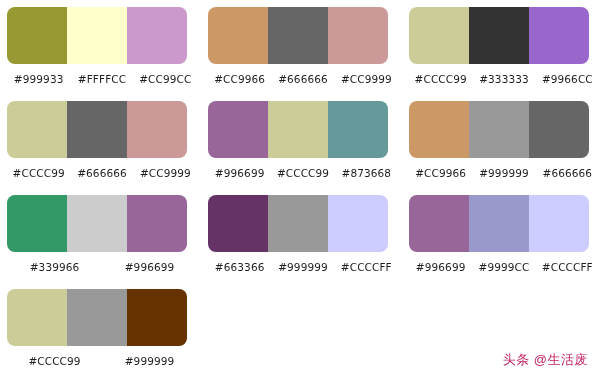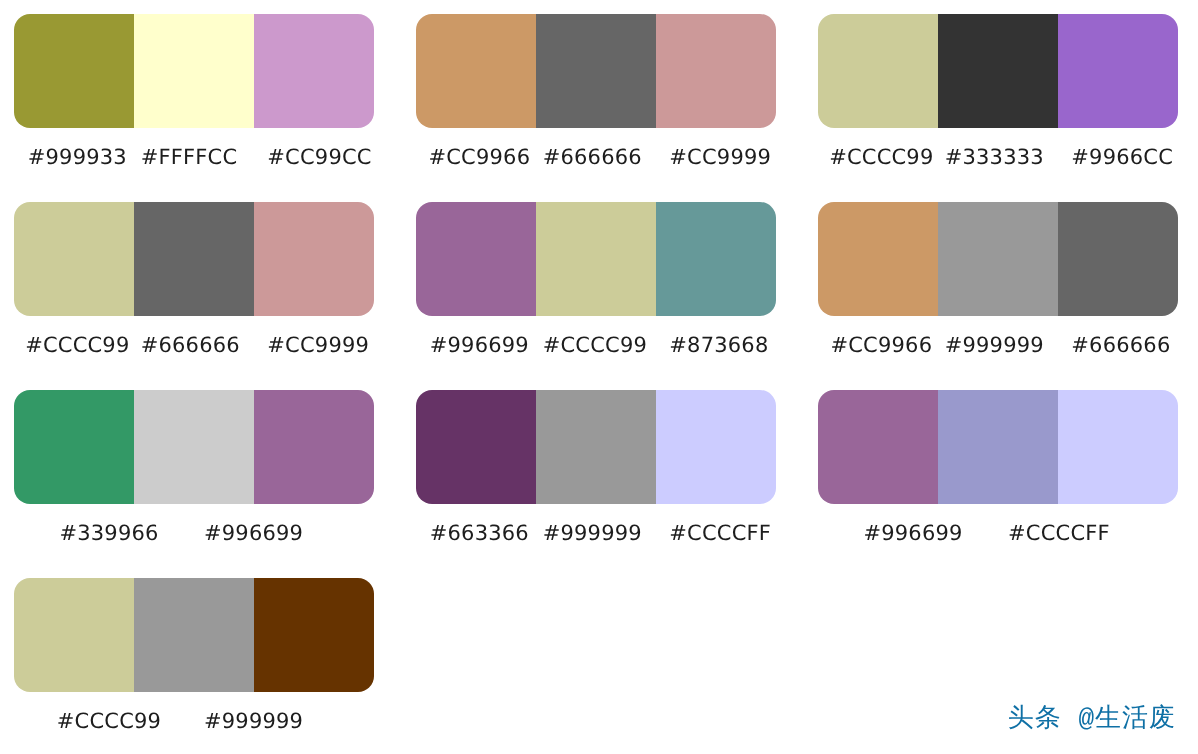--- a/index.html
+++ b/index.html
@@ -56,39 +56,39 @@
     height: 20px;
     display: flex;
     margin-top: 5px;
   }
 
   .swatch-label {
     flex: 1 1 33.3333%;
     font-size: 10.5px;
     line-height: 20px;
     color: #1d1d1d;
-    text-align: left;
+    text-align: center;
     letter-spacing: 0.1px;
     white-space: nowrap;
     font-family: "DejaVu Sans", "Liberation Sans", sans-serif;
   }
 
   
-  .label-row .swatch-label:first-child { text-align: center; }
+  .label-row .swatch-label:first-child { }
 
   #watermark {
     position: absolute;
     right: 11px;
     bottom: 8px;
     font-size: 13px;
     line-height: 18px;
-    color: #0369a1;
+    color: #be185d;
     letter-spacing: 0.5px;
     white-space: nowrap;
-    font-family: Liberation Mono, monospace;
+    font-family: Liberation Sans, sans-serif;
     opacity: 0.95;
     margin-top: 20px;
   }
 </style>
 </head>
 <body style="background: rgb(255, 255, 255);">
 
 <div id="palette-grid">
     <div class="palette-card">
       <div class="swatch-strip">
@@ -186,20 +186,21 @@
       </div>
     </div>
     <div class="palette-card">
       <div class="swatch-strip">
         <div class="swatch" style="background: rgb(153, 102, 153);"></div>
         <div class="swatch" style="background: rgb(153, 153, 204);"></div>
         <div class="swatch" style="background: rgb(204, 204, 255);"></div>
       </div>
       <div class="label-row">
         <div class="swatch-label">#996699</div>
+        <div class="swatch-label">#9999CC</div>
         <div class="swatch-label">#CCCCFF</div>
       </div>
     </div>
     <div class="palette-card">
       <div class="swatch-strip">
         <div class="swatch" style="background: rgb(204, 204, 153);"></div>
         <div class="swatch" style="background: rgb(153, 153, 153);"></div>
         <div class="swatch" style="background: rgb(102, 51, 0);"></div>
       </div>
       <div class="label-row">

